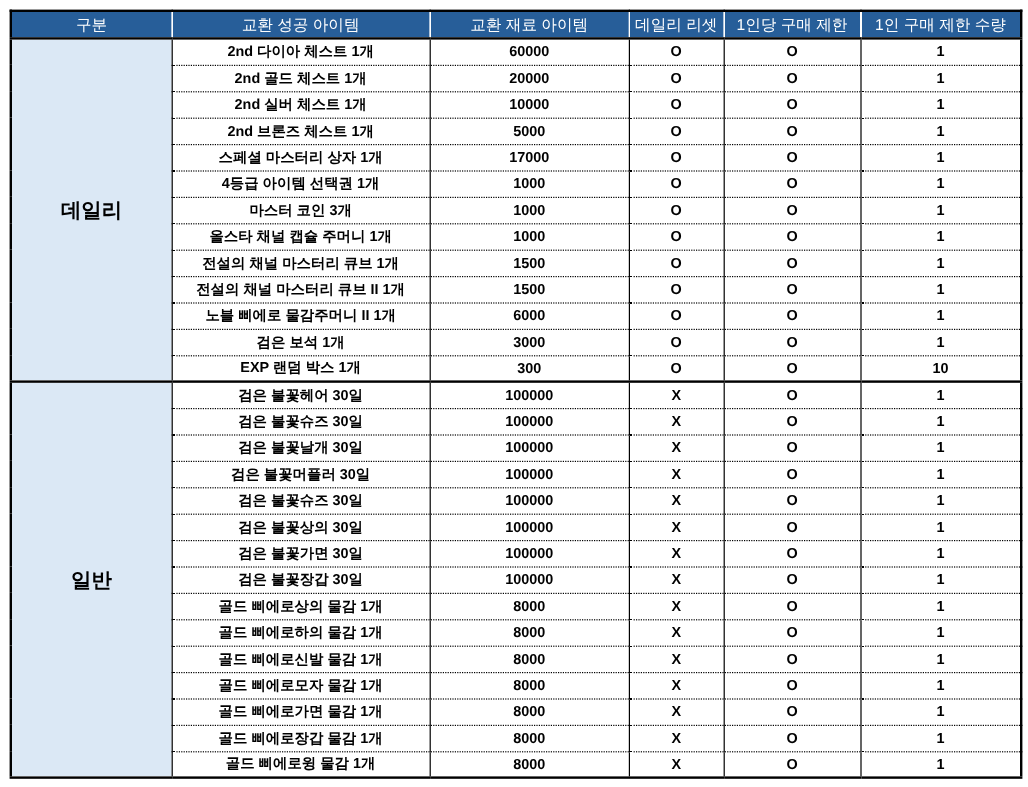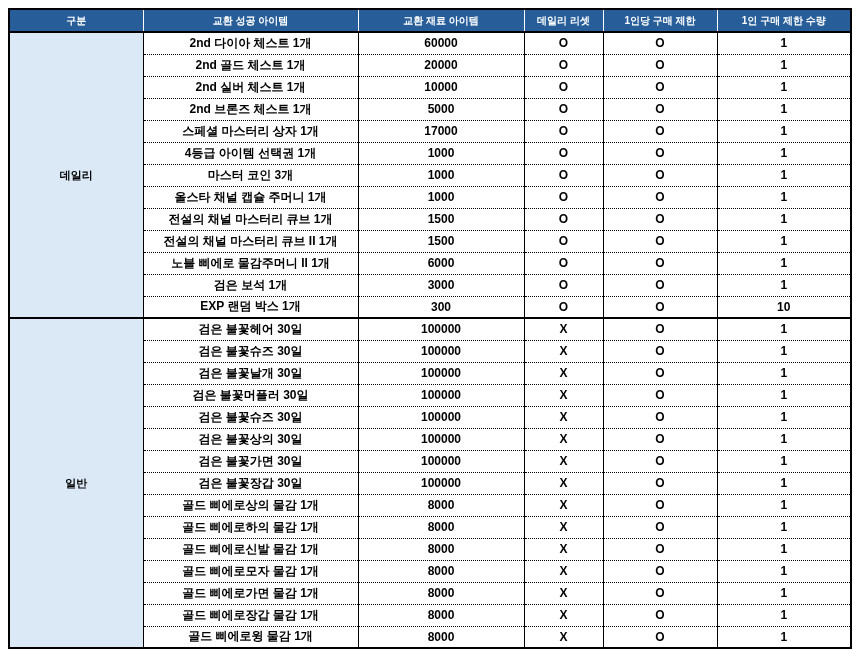--- a/index.html
+++ b/index.html
@@ -15,38 +15,38 @@
   table.exchange-table{
     position:absolute;left:8px;top:8px;width:842px;
     border-collapse:collapse;table-layout:fixed;
     border:2px solid var(--grid);
   }
   thead tr{height:23px;}
   tbody tr{height:22px;}
   th{
     background:var(--header-bg);
     color:var(--header-text);
-    font-size:10px;font-weight:bold;
+    font-size:13px;font-weight:normal;
     text-align:center;vertical-align:middle;
     border-right:1px solid #FFFFFF;
     border-bottom:2px solid var(--grid);
     white-space:nowrap;overflow:hidden;
   }
   td{
     font-size:12px;font-weight:bold;color:#000000;
     text-align:center;vertical-align:middle;
     border-right:1px solid var(--grid);
     border-bottom:1px dotted var(--grid);
     white-space:nowrap;overflow:hidden;
     background:#FFFFFF;
   }
   tr.section-last td{border-bottom:2px solid var(--grid);}
   td.cat{
     background:var(--category-bg);
-    font-size:11px;font-weight:bold;
+    font-size:17px;font-weight:bold;
     border-bottom:2px solid var(--grid);
     border-right:1px solid var(--grid);
   }
 </style>
 </head>
 <body>
 
 <div class="page">
   <table class="exchange-table">
     <colgroup>

